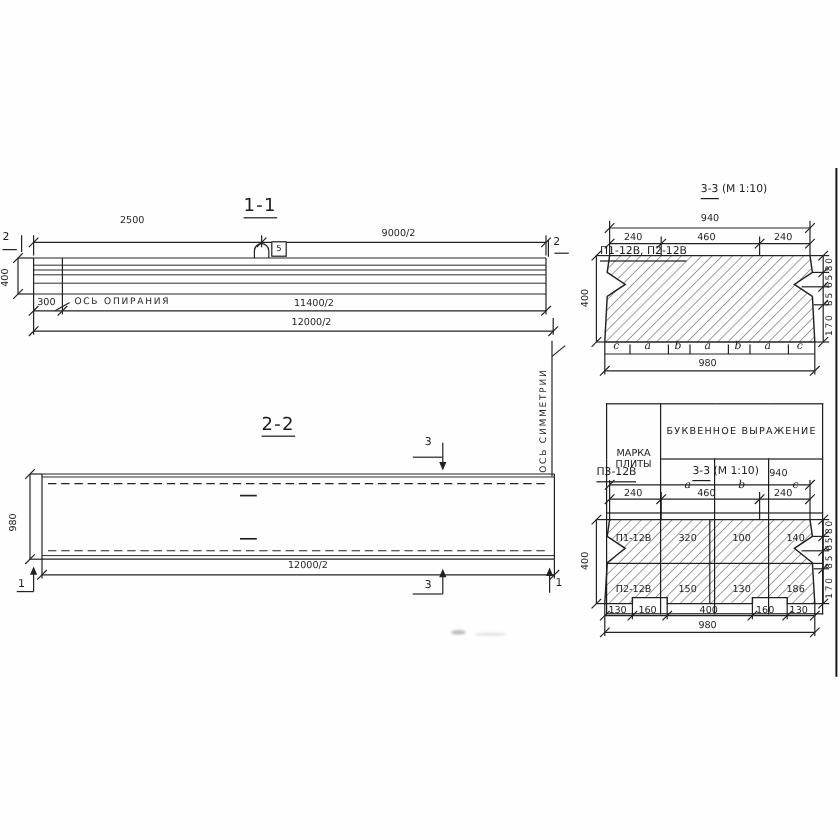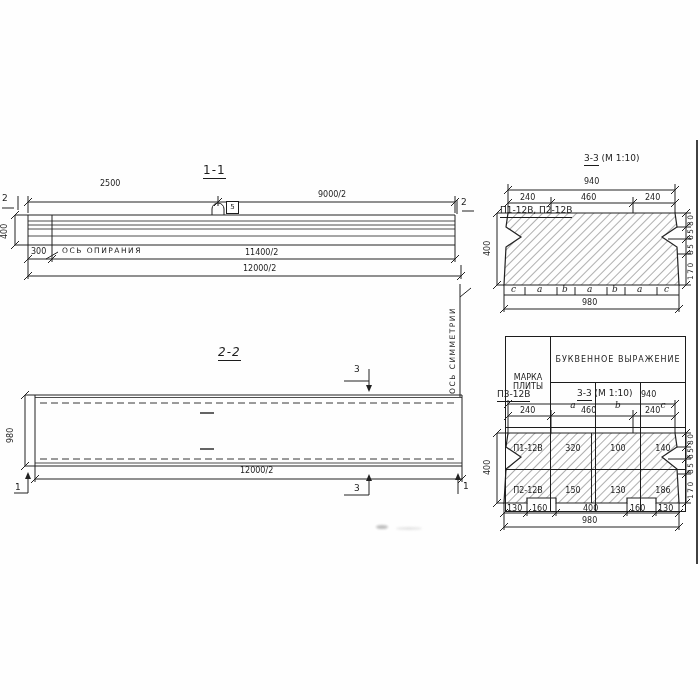--- a/index.html
+++ b/index.html
@@ -1,21 +1,21 @@
 <!DOCTYPE html>
 <html><head>
 <meta charset="utf-8">
 <style>
   html,body{margin:0;padding:0;background:#fff;}
   #sheet{position:relative;width:700px;height:700px;background:#fefefe;overflow:hidden;
          font-family:"DejaVu Sans",sans-serif;color:#1c1c1c;}
   svg.lines{position:absolute;left:0;top:0;}
   .t{position:absolute;font-size:8px;line-height:1;white-space:nowrap;color:#1c1c1c;}
   .d9{font-size:9px;}
-  .d10{font-size:12px;letter-spacing:1px;}
+  .d10{font-size:15px;letter-spacing:1px;}
   .caps{font-size:7.5px;letter-spacing:1.5px;}
   .ul{border-bottom:1px solid #1c1c1c;padding-bottom:2px;}
   .r{transform:rotate(-90deg);transform-origin:0 0;}
   .it{font-style:italic;font-family:"DejaVu Serif",serif;font-size:9px;}
   .box{position:absolute;width:11px;height:11px;border:1px solid #1c1c1c;
        font-size:7px;text-align:center;line-height:11px;background:#fff;}
   table.spec{position:absolute;left:505px;top:336px;border-collapse:collapse;
        font-family:"DejaVu Sans",sans-serif;font-size:8px;color:#1c1c1c;table-layout:fixed;}
   table.spec td{border:1px solid #1c1c1c;text-align:center;padding:16px 1px;overflow:hidden;}
   .smudge{position:absolute;background:#8a8a8a;opacity:.55;border-radius:50%;filter:blur(1px);}
@@ -301,21 +301,21 @@
   <div class="t r caps" style="left:687px;top:459px;">65</div>
   <div class="t r caps" style="left:687px;top:474px;">85</div>
   <div class="t r caps" style="left:687px;top:499px;">170</div>
   <div class="t" style="left:507px;top:505px;">130</div>
   <div class="t" style="left:532px;top:505px;">160</div>
   <div class="t" style="left:583px;top:505px;">400</div>
   <div class="t" style="left:630px;top:505px;">160</div>
   <div class="t" style="left:658px;top:505px;">130</div>
   <div class="t" style="left:582px;top:517px;">980</div>
 
-  <div class="t d10 ul" style="left:218px;top:346px;font-style:italic;">2-2</div>
+  <div class="t d10 ul" style="left:218px;top:346px;">2-2</div>
   <div class="t d9" style="left:354px;top:365px;">3</div>
   <div class="t d9" style="left:354px;top:484px;">3</div>
   <div class="t r" style="left:7px;top:443px;">980</div>
   <div class="t" style="left:240px;top:467px;">12000/2</div>
   <div class="t d9" style="left:15px;top:483px;">1</div>
   <div class="t d9" style="left:463px;top:482px;">1</div>
   <div class="t r caps" style="left:449px;top:394px;">ОСЬ СИММЕТРИИ</div>
 
   <div class="smudge" style="left:376px;top:525px;width:12px;height:4px;"></div>
   <div class="smudge" style="left:396px;top:527px;width:26px;height:3px;opacity:.22;"></div>

